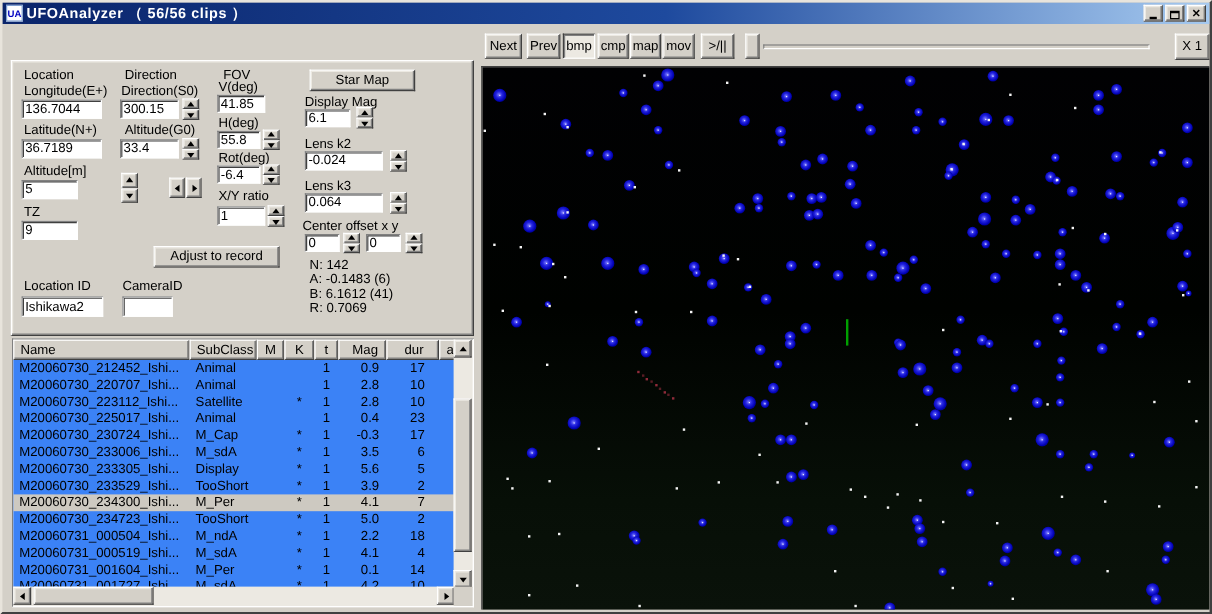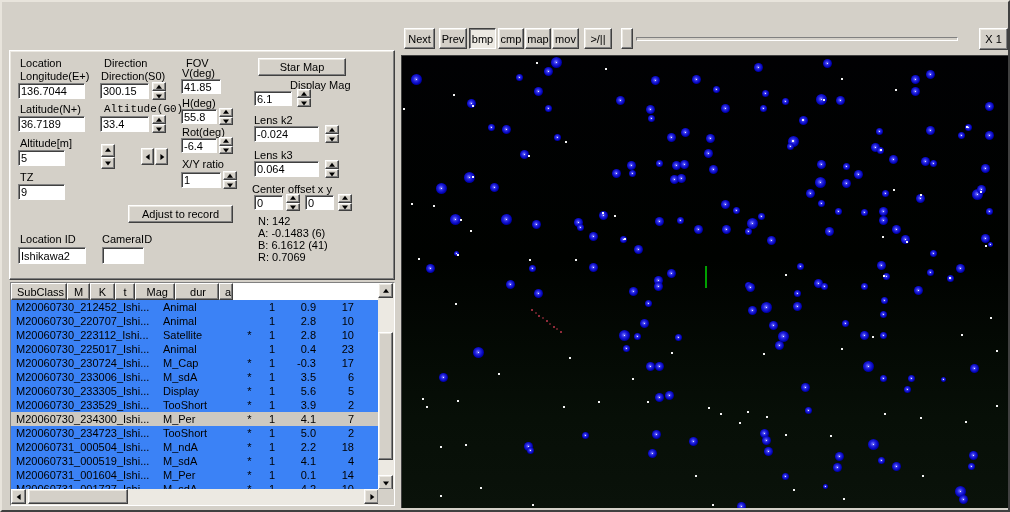--- a/index.html
+++ b/index.html
@@ -81,20 +81,35 @@
   .bstar::after { content:""; position:absolute; left:45%; top:42%; width:1px; height:1px; background:#e8e8ff; }
   .wstar { position:absolute; width:2px; height:2px; background:#f4f4f4; }
   #greenline { position:absolute; width:2px; background:#00a000; }
   .rdot { position:absolute; width:2px; height:2px; }
 </style>
 </head>
 <body>
 
 <div id="win">
 
+  <div id="titlebar">
+    <div id="appicon">UA</div>
+    <div id="title">UFOAnalyzer （ 56/56 clips ）</div>
+    <div id="winbtns">
+      <div class="winbtn raised btn">
+          <i class="glyph-min"></i>
+        </div>
+      <div class="winbtn raised btn">
+          <i class="glyph-max"></i>
+        </div>
+      <div class="winbtn raised btn">
+          <span>✕</span>
+        </div>
+    </div>
+  </div>
 
 
   <div id="tabpage"></div>
 
   <div class="lbl" style="left:18px;top:55px;">Location</div>
   <div class="lbl" style="left:18px;top:68px;">Longitude(E+)</div>
   <input class="abs sunken" style="left: 16px; top: 81px; width: 67px; height: 16px;" value="136.7044">
   <div class="lbl" style="left:18px;top:101px;">Latitude(N+)</div>
   <input class="abs sunken" style="left: 16px; top: 114px; width: 67px; height: 16px;" value="36.7189">
   <div class="lbl" style="left:18px;top:135px;">Altitude[m]</div>
@@ -102,21 +117,21 @@
   <div class="lbl" style="left:18px;top:169px;">TZ</div>
   <input class="abs sunken" style="left: 16px; top: 182px; width: 47px; height: 16px;" value="9">
 
   <div class="lbl" style="left:102px;top:55px;">Direction</div>
   <div class="lbl" style="left:99px;top:68px;">Direction(S0)</div>
   <input class="abs sunken" style="left: 98px; top: 81px; width: 49px; height: 16px;" value="300.15">
   <span class="spin abs" style="left:150px;top:80px;height:18px;">
       <i class="su raised"></i>
       <i class="sd raised"></i>
     </span>
-  <div class="lbl" style="left:102px;top:101px;font-family:Liberation Mono, monospace;">Altitude(G0)</div>
+  <div class="lbl" style="left:102px;top:101px;">Altitude(G0)</div>
   <input class="abs sunken" style="left: 98px; top: 114px; width: 49px; height: 16px;" value="33.4">
   <span class="spin abs" style="left:150px;top:113px;height:18px;">
       <i class="su raised"></i>
       <i class="sd raised"></i>
     </span>
   <span class="spin abs" style="left:99px;top:142px;height:25px;width:14px;">
       <i class="su raised"></i>
       <i class="sd raised"></i>
     </span>
   <div class="raised btn abs" style="left:139px;top:146px;width:13px;height:17px;">
@@ -144,21 +159,21 @@
   <div class="lbl" style="left:180px;top:156px;">X/Y ratio</div>
   <input class="abs sunken" style="left: 179px; top: 170px; width: 40px; height: 16px;" value="1">
   <span class="spin abs" style="left:221px;top:169px;height:18px;">
       <i class="su raised"></i>
       <i class="sd raised"></i>
     </span>
 
   <div class="raised btn abs" style="left:256px;top:56px;width:88px;height:18px;">
       <span>Star Map</span>
     </div>
-  <div class="lbl" style="left:252px;top:77px;margin-left:36px;">Display Mag</div>
+  <div class="lbl" style="left:252px;top:77px;">Display Mag</div>
   <input class="abs sunken" style="left: 252px; top: 89px; width: 38px; height: 15px;" value="6.1">
   <span class="spin abs" style="left:295px;top:87px;height:18px;">
       <i class="su raised"></i>
       <i class="sd raised"></i>
     </span>
   <div class="lbl" style="left:252px;top:112px;">Lens k2</div>
   <input class="abs sunken" style="left: 252px; top: 124px; width: 65px; height: 16px;" value="-0.024">
   <span class="spin abs" style="left:323px;top:123px;height:18px;">
       <i class="su raised"></i>
       <i class="sd raised"></i>
@@ -188,20 +203,21 @@
   <div class="raised btn abs" style="left:126px;top:203px;width:105px;height:18px;">
       <span>Adjust to record</span>
     </div>
   <div class="lbl" style="left:18px;top:231px;">Location ID</div>
   <input class="abs sunken" style="left: 16px; top: 245px; width: 68px; height: 17px;" value="Ishikawa2">
   <div class="lbl" style="left:100px;top:231px;">CameraID</div>
   <input class="abs sunken" style="left: 100px; top: 245px; width: 42px; height: 17px;" value="">
 
   <div id="cliptable">
     <div id="thead">
+      <div class="hcell c0">Name</div>
       <div class="hcell c1">SubClass</div>
       <div class="hcell c2">M</div>
       <div class="hcell c3">K</div>
       <div class="hcell c4">t</div>
       <div class="hcell c5">Mag</div>
       <div class="hcell c6">dur</div>
       <div class="hcell c7">a</div>
     </div>
     <div id="rows">
         <div class="trow">

